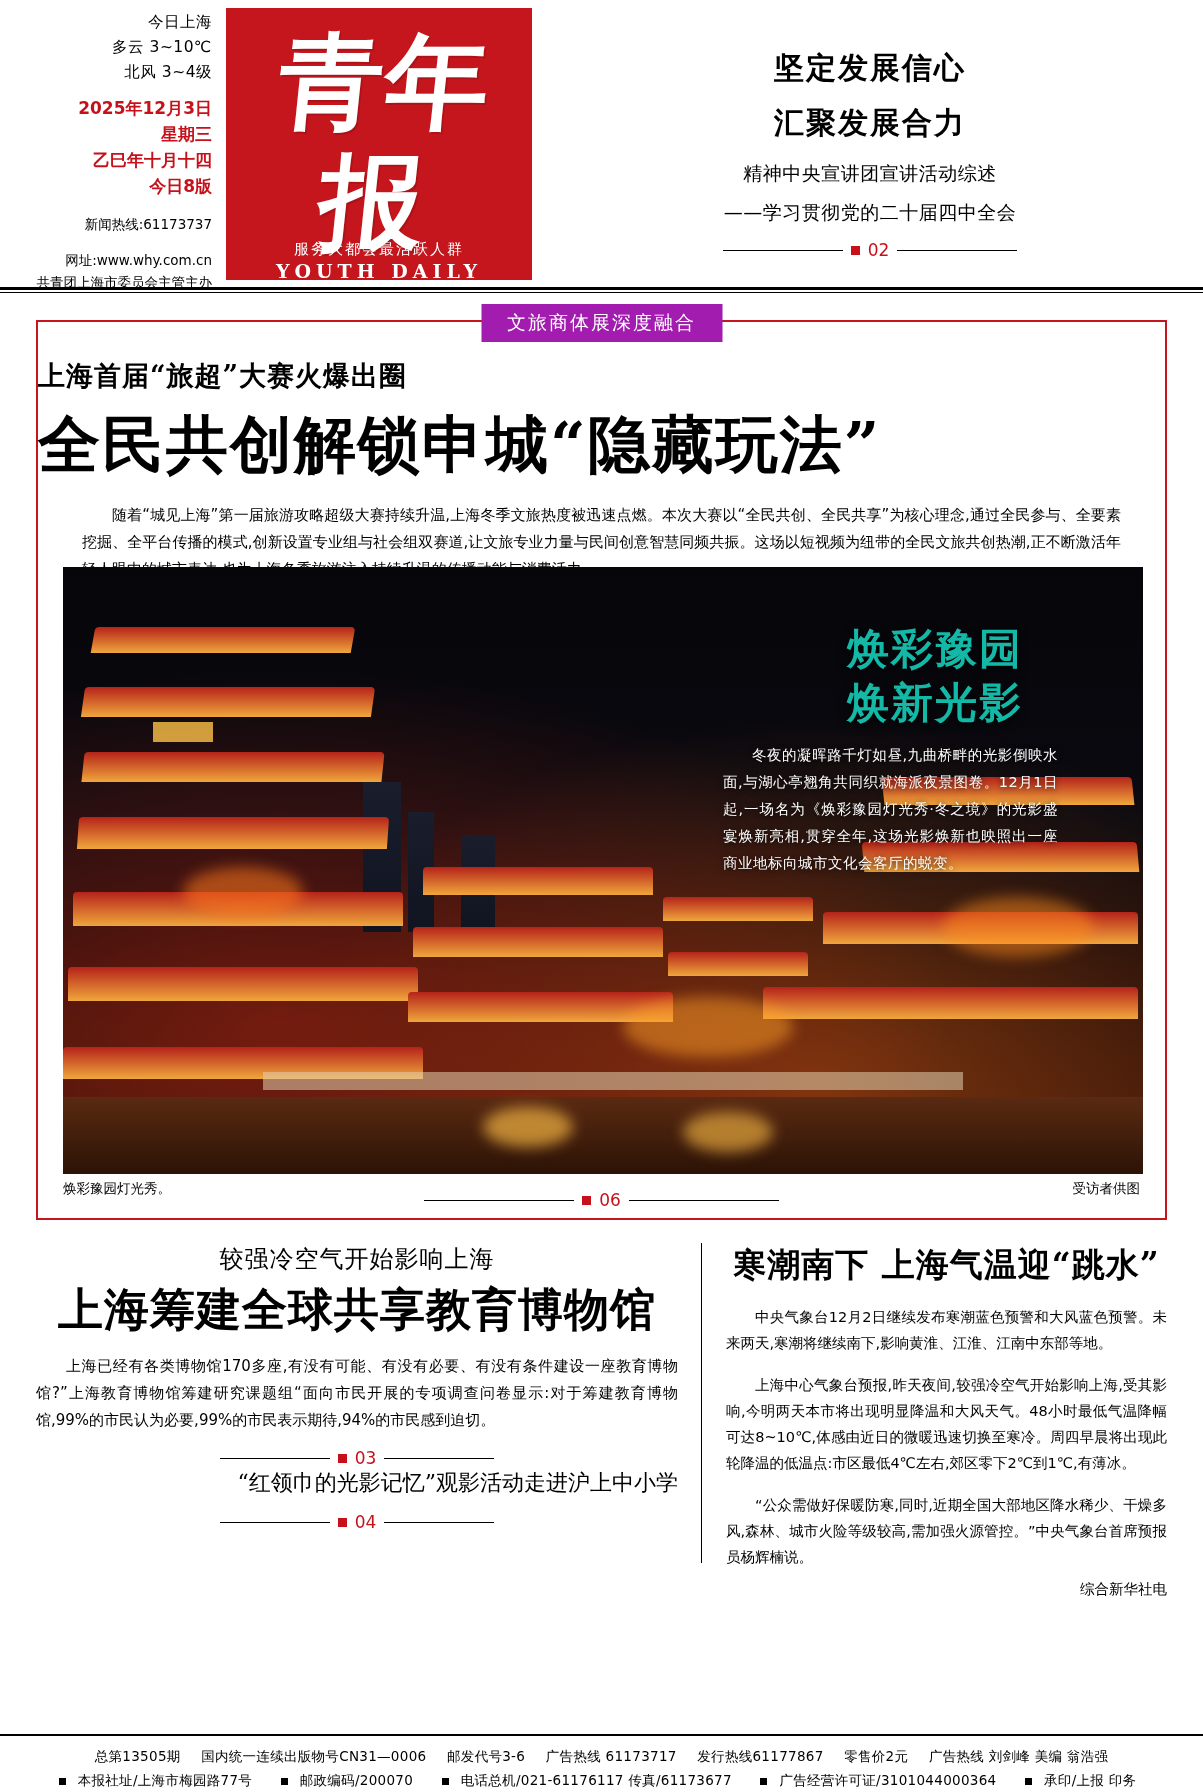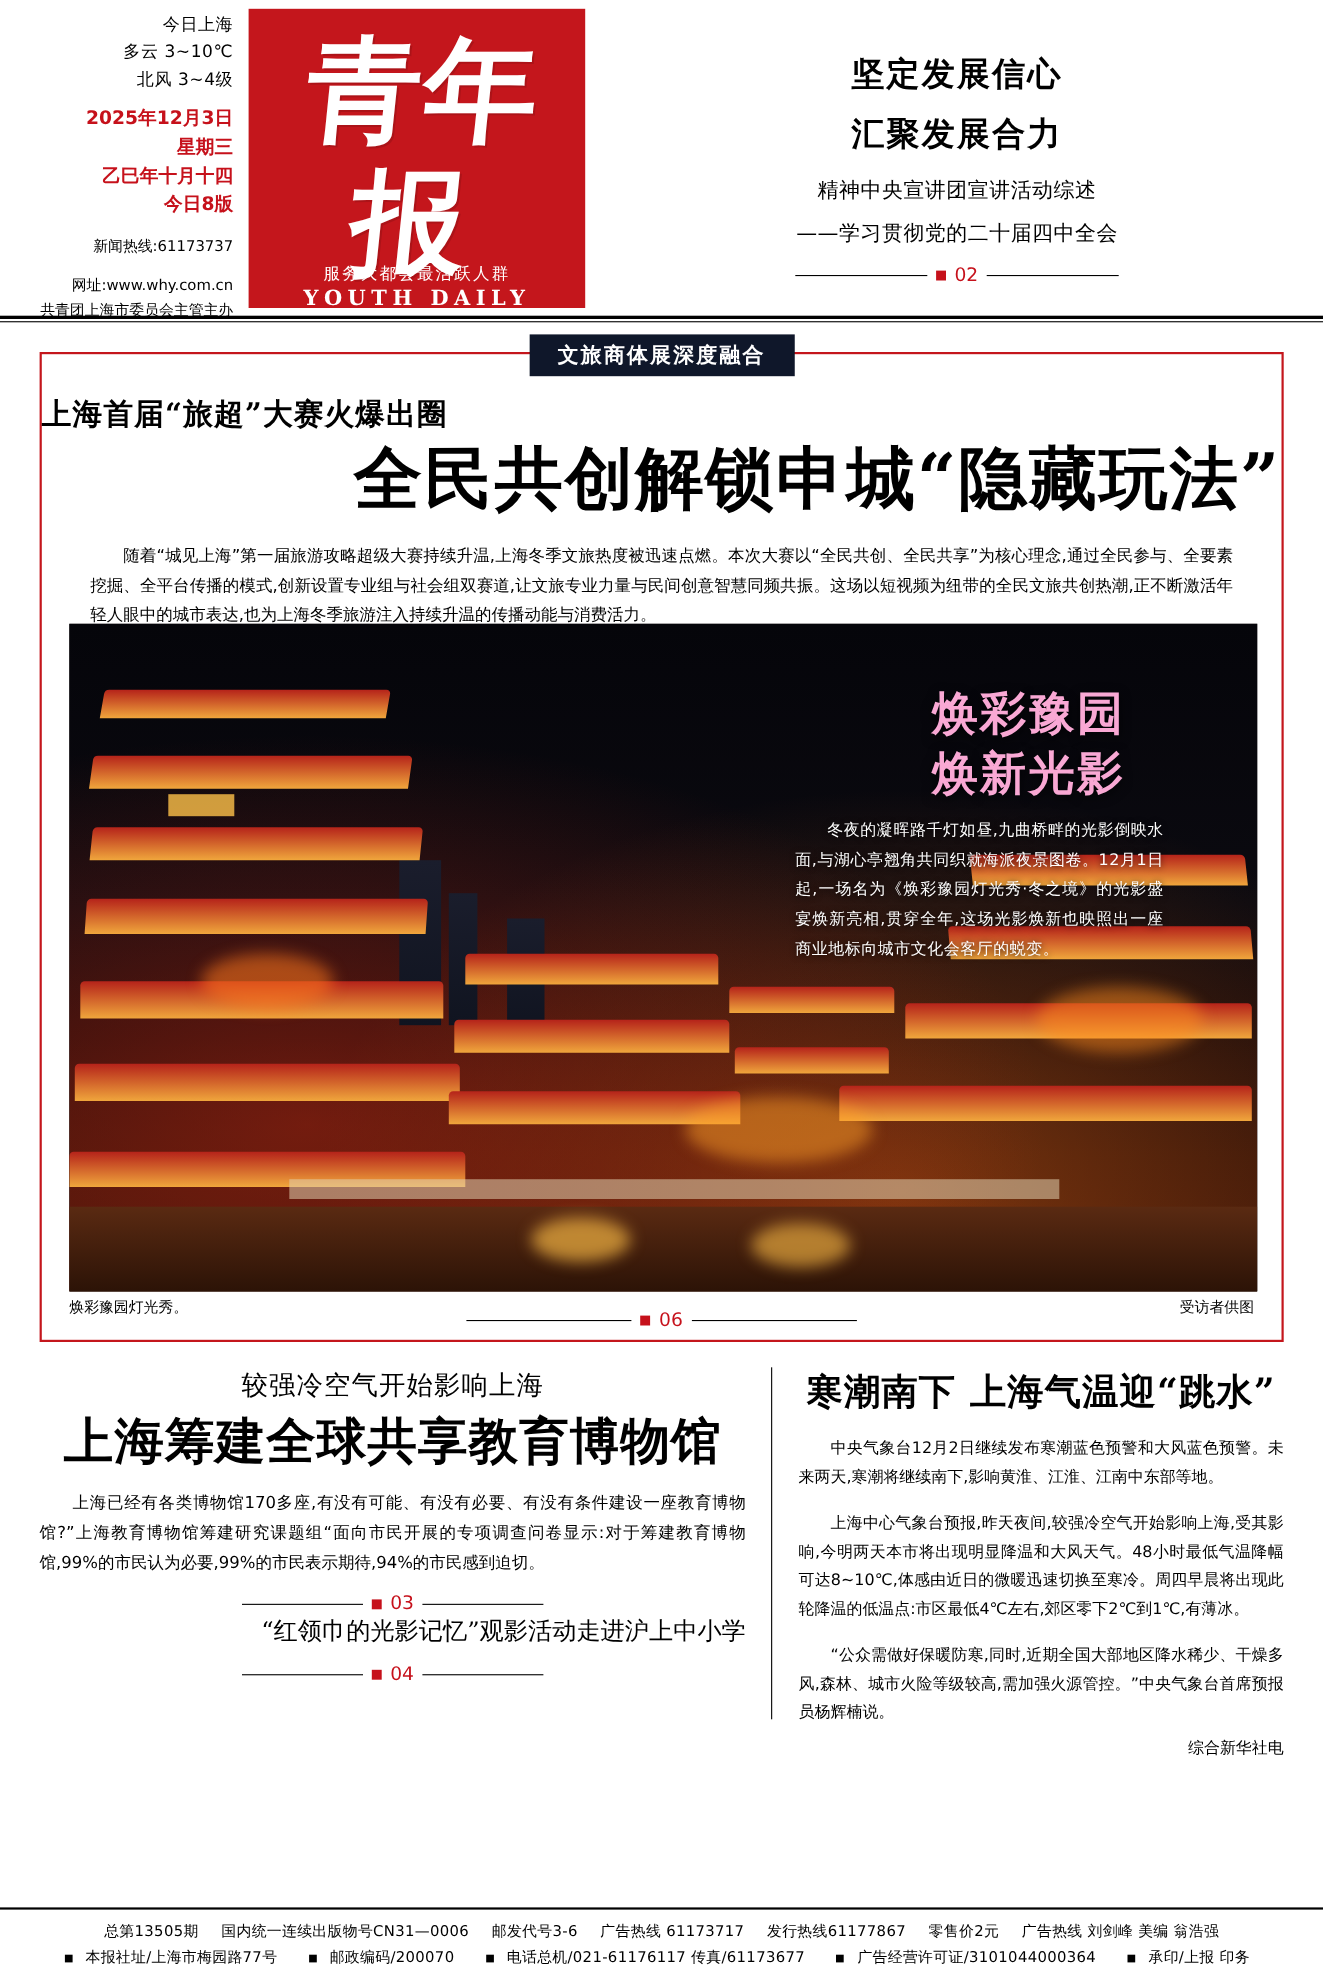--- a/index.html
+++ b/index.html
@@ -73,30 +73,30 @@
   .mast-rule{position:absolute;left:0;top:287px;width:1203px;height:3px;background:#000;}
   .mast-rule2{position:absolute;left:0;top:292px;width:1203px;height:1px;background:#000;}
 
   
   .feature{
     position:absolute;left:36px;top:320px;width:1131px;height:900px;
     border:2px solid #c4161c;box-sizing:border-box;
   }
   .feature-tag{
     position:absolute;left:50%;transform:translateX(-50%);top:-18px;
-    background:#0f172a;color:#fff;font-size:19px;font-weight:bold;
+    background:#a21caf;color:#fff;font-size:19px;font-weight:normal;
     padding:6px 26px;letter-spacing:2px;white-space:nowrap;
   }
   .feat-shoulder{
     margin-top:36px;
     font-family:"DejaVu Serif","Liberation Serif",serif;
     font-size:27px;font-weight:bold;letter-spacing:1px;
   }
   .feat-title{
-    margin-top:6px;text-align:right;
+    margin-top:16px;text-align:left;
     font-family:"DejaVu Serif","Liberation Serif",serif;
     font-size:62px;font-weight:bold;letter-spacing:2px;line-height:70px;
   }
   .feat-lead{
     margin:22px 44px 0 44px;font-size:15px;line-height:27px;text-align:justify;
     text-indent:2em;
   }
 
   
   .photo{
@@ -111,21 +111,21 @@
   .glow{position:absolute;border-radius:50%;filter:blur(7px);}
   .win{position:absolute;background:#ffc24a;}
   .bldg{position:absolute;background:linear-gradient(#1a1d2c,#101420);}
   .photo-cap{
     position:absolute;left:25px;top:858px;font-size:13.5px;
   }
   .photo-credit{
     position:absolute;right:25px;top:858px;font-size:13.5px;
   }
   .overlay-title{
-    position:absolute;right:120px;top:55px;text-align:left;color:#f9a8d4;
+    position:absolute;right:120px;top:55px;text-align:left;color:#14b8a6;
     font-family:"DejaVu Serif","Liberation Serif",serif;
     font-weight:bold;font-size:42px;line-height:54px;letter-spacing:2px;
     text-shadow:0 2px 10px rgba(0,0,0,.8);
   }
   .overlay-text{
     position:absolute;left:660px;top:175px;width:335px;color:#fff;
     font-size:14.5px;line-height:27px;text-align:justify;text-indent:2em;
     text-shadow:0 1px 6px rgba(0,0,0,.9);letter-spacing:.5px;
   }
   .feat-pagemark{

